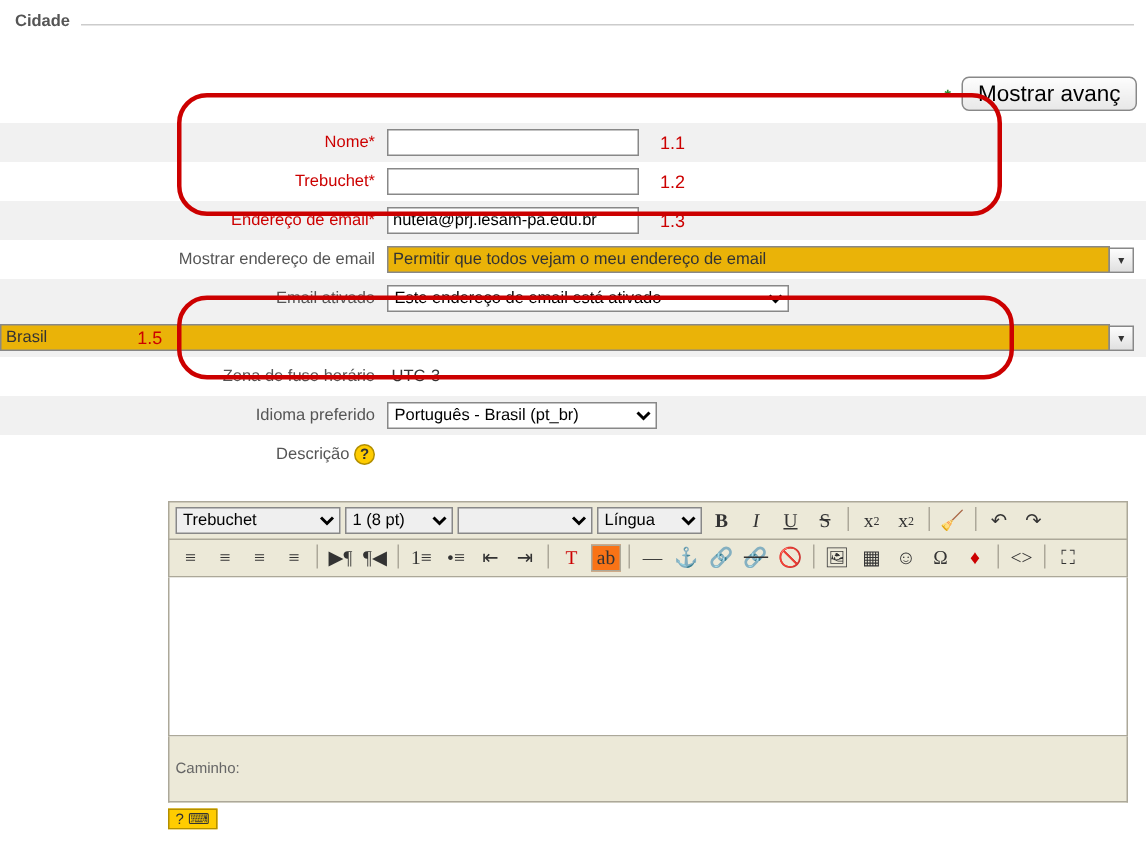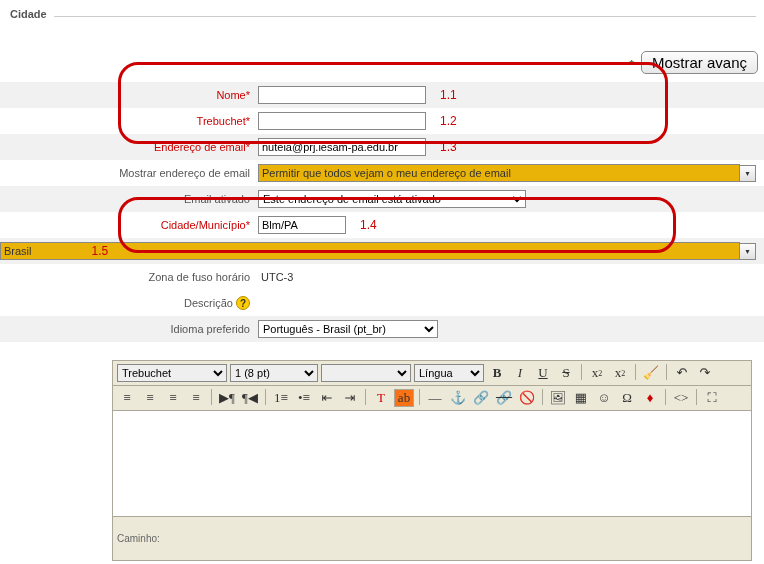--- a/index.html
+++ b/index.html
@@ -93,66 +93,59 @@
 
 <div class="row band">
   <div class="label">Email ativado</div>
   <div class="cell">
     <select class="std" style="width:268px">
       <option>Este endereço de email está ativado</option>
     </select>
   </div>
 </div>
 
-<div class="row">
-  <div class="label req"><span>Cidade/Município</span><span class="asterisk">*</span></div>
-  <div class="cell">
-    <input type="text" class="std w-city" value="Blm/PA" style="">
-    <span class="annot">1.4</span>
-  </div>
-</div>
 
 <div class="row band">
   <div class="cell">
     <div class="fullwidth-box" style="flex:1">
       <span>Brasil</span>
       <span class="annot" style="margin-left:60px">1.5</span>
     </div>
     <div class="dropbtn">▾</div>
   </div>
 </div>
 
 <div class="row">
   <div class="label">Zona de fuso horário</div>
   <div class="cell">
         <span class="static">UTC-3</span>
       </div>
 </div>
 
-<div class="row">
-  <div class="label"><span>Descrição</span> <span class="help-icon">?</span></div>
-  <div class="cell"></div>
-</div>
-
 <div class="row band">
   <div class="label">Idioma preferido</div>
   <div class="cell">
     <select class="std" style="width:180px">
       <option>Português - Brasil (pt_br)</option>
     </select>
   </div>
 </div>
 
+<div class="row">
+  <div class="label"><span>Descrição</span> <span class="help-icon">?</span></div>
+  <div class="cell"></div>
+</div>
+
 <div style="height:18px"></div>
 
 
 <div class="editor-wrap">
   <div class="toolbar">
     <select class="tb-sel" style="width:110px"><option>Trebuchet</option></select>
-    <select class="tb-sel" style="width:88px"><option>1 (8 pt)</option></select>
+    <select class="tb-sel" style="width:72px"><option>1 (8 pt)</option></select>
     <select class="tb-sel" style="width:90px"><option></option></select>
     <select class="tb-sel" style="width:70px"><option>Língua</option></select>
     <span class="tb-btn">
           <b>B</b>
         </span>
     <span class="tb-btn">
           <i>I</i>
         </span>
     <span class="tb-btn">
           <u>U</u>

